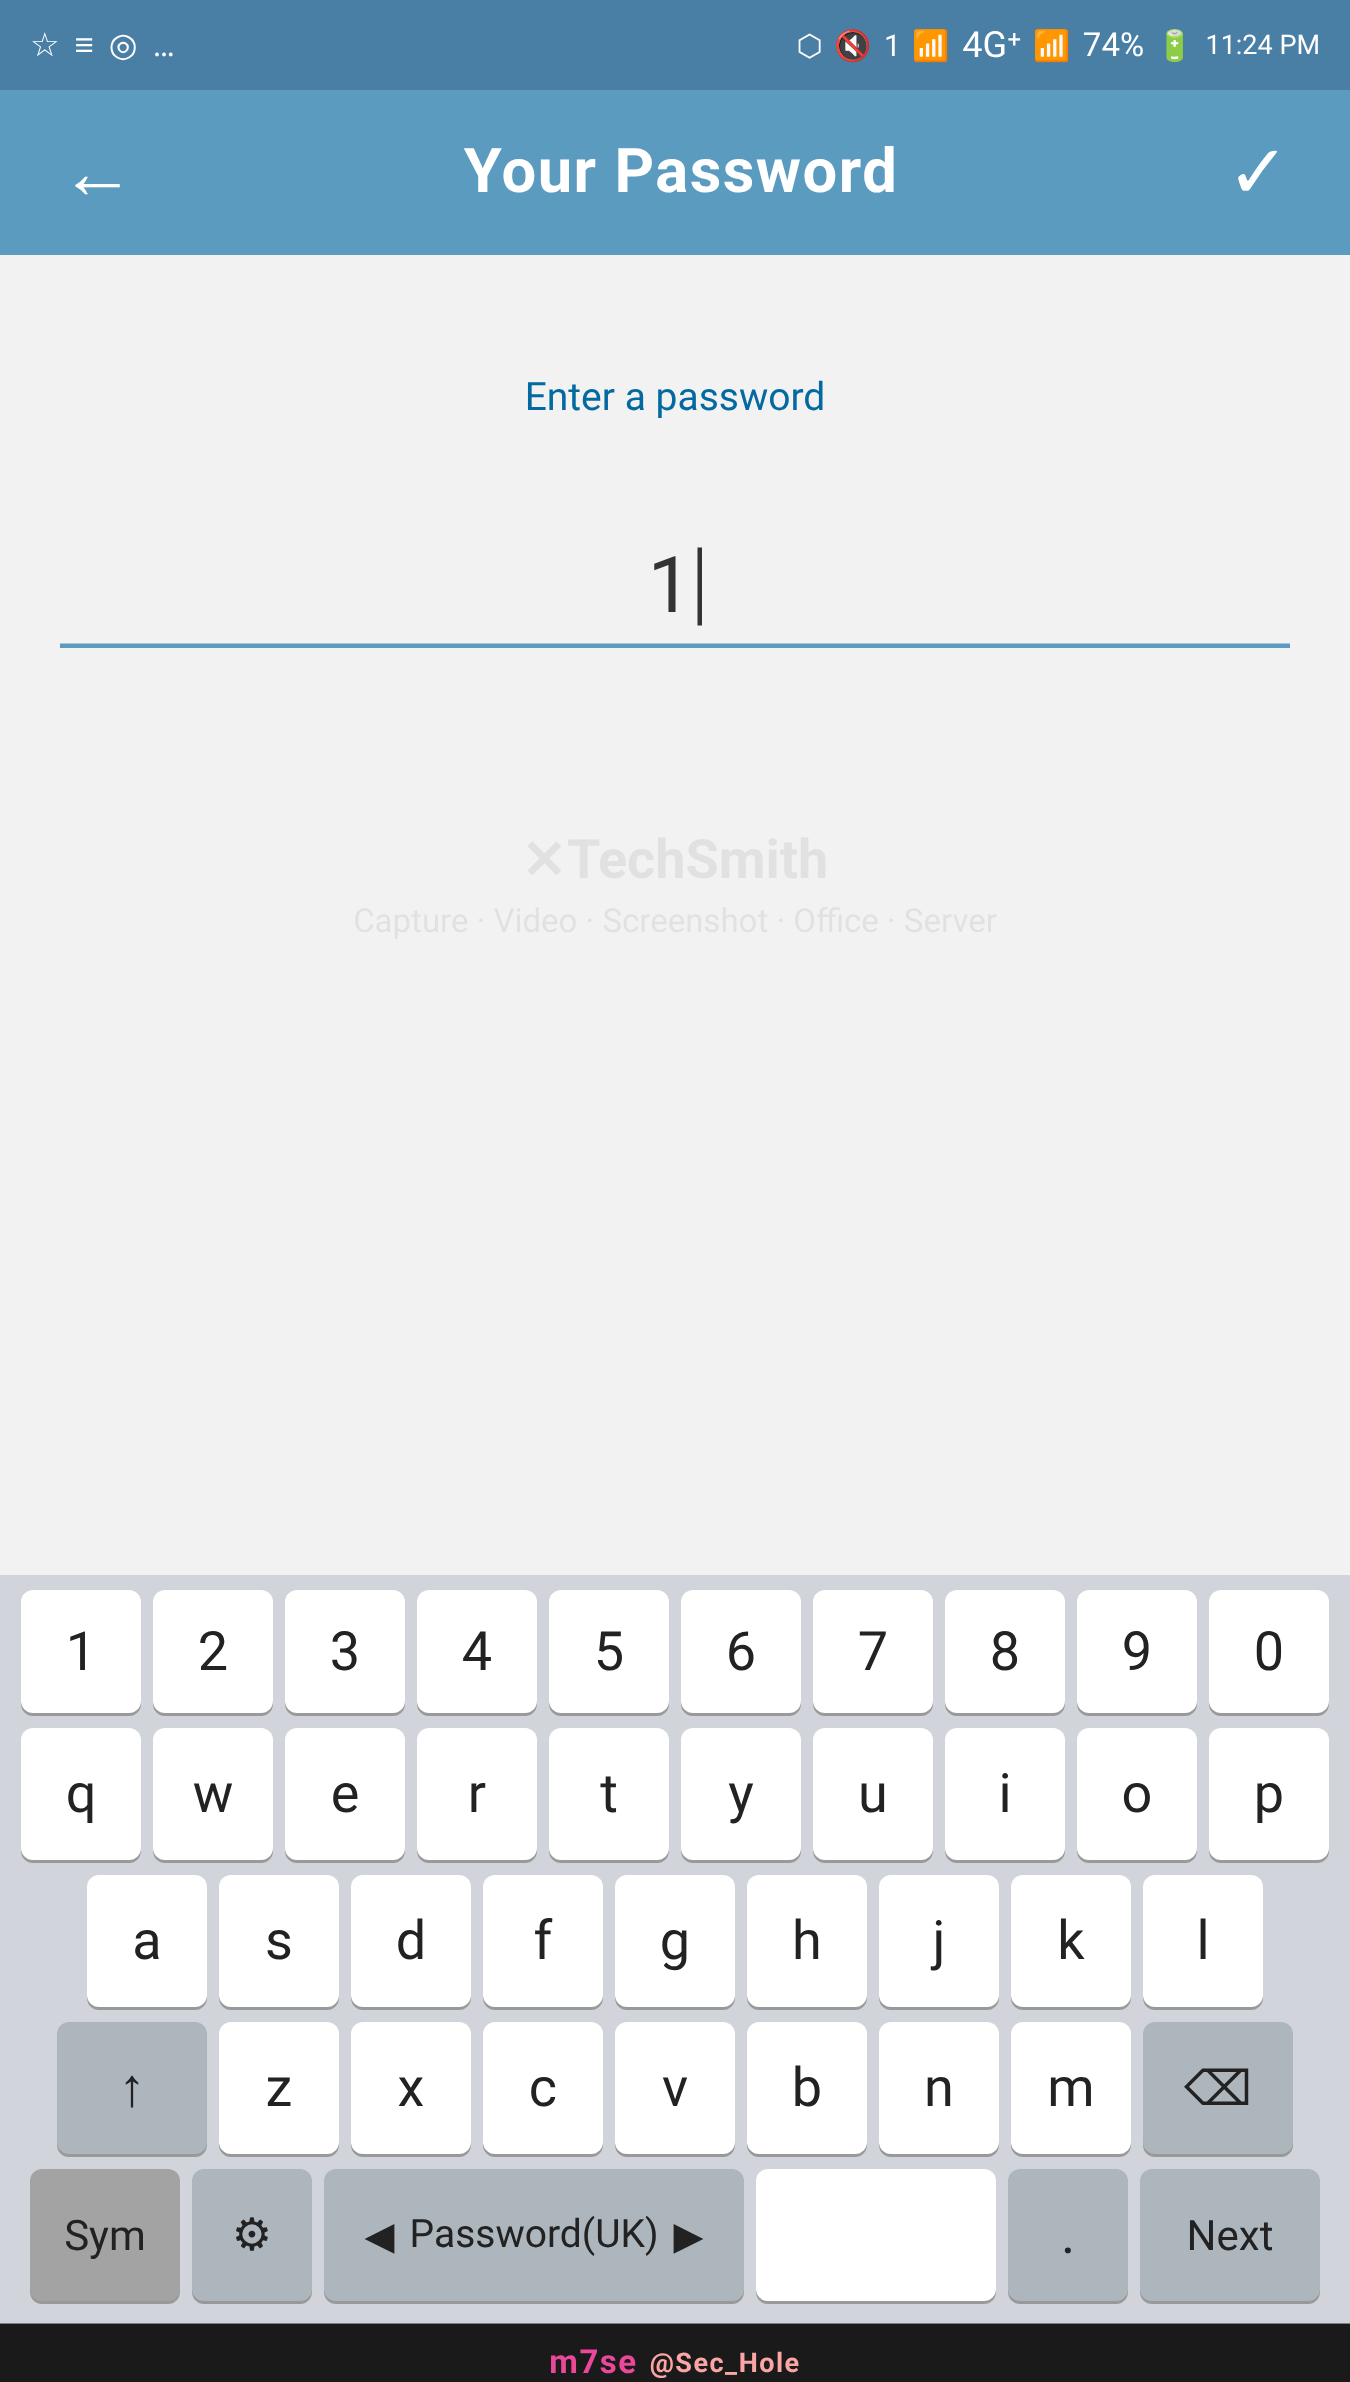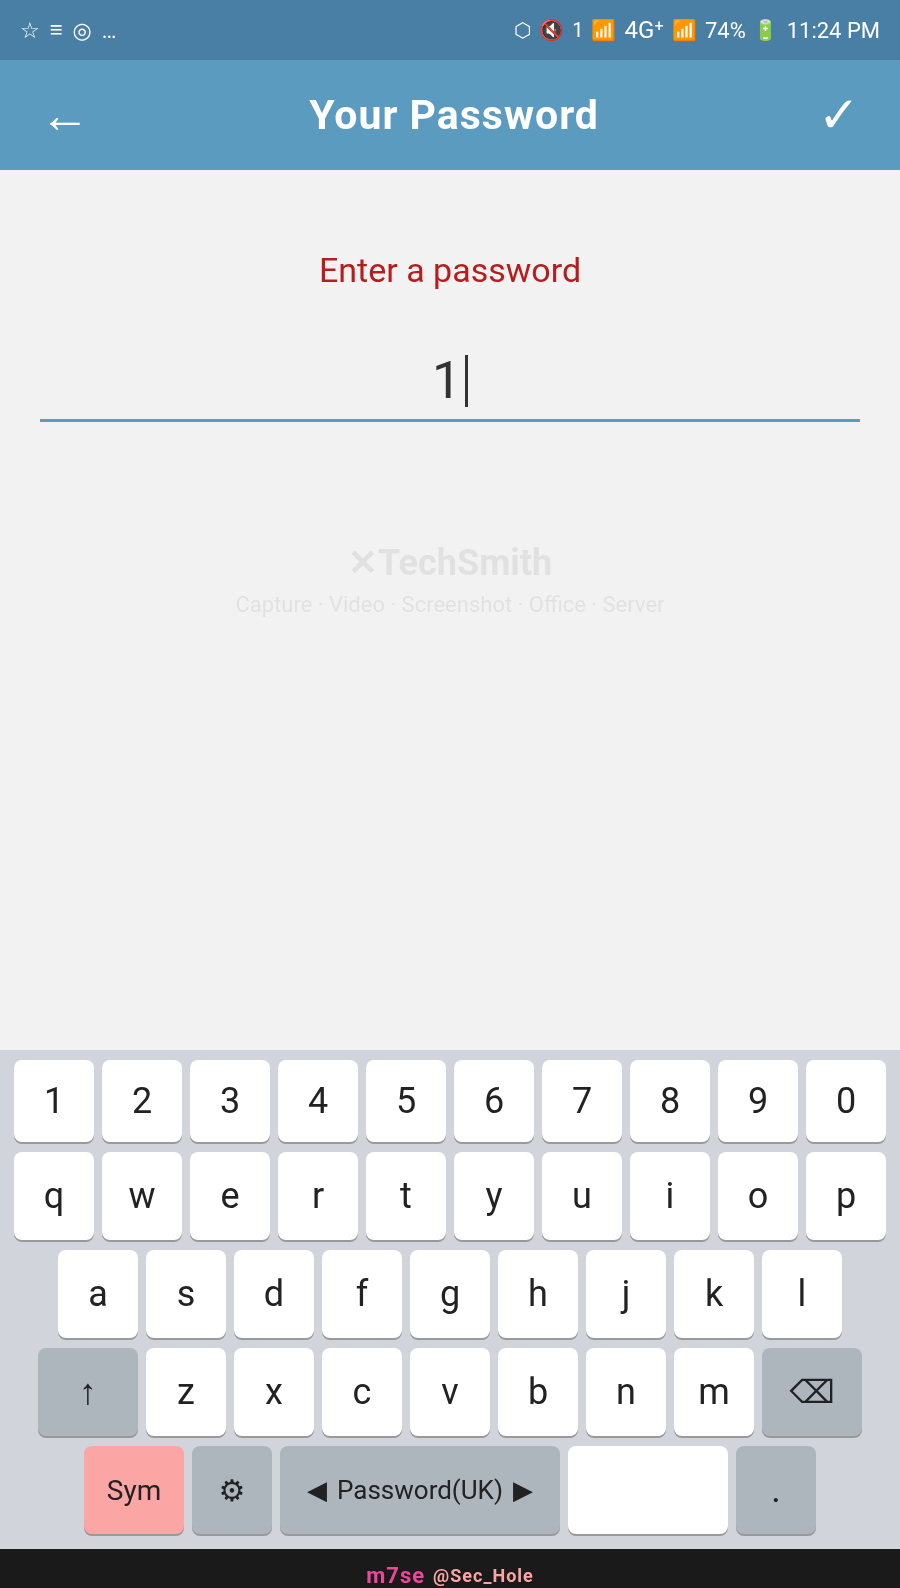--- a/index.html
+++ b/index.html
@@ -68,23 +68,23 @@
       width: 100%;
       height: 880px;
       background: #f2f2f2;
       display: flex;
       flex-direction: column;
       align-items: center;
       padding-top: 80px;
     }
 
     .password-placeholder {
-      font-size: 34px;
-      color: #b91c1c;
-      margin-bottom: 60px;
+      font-size: 26px;
+      color: #0369a1;
+      margin-bottom: 80px;
     }
 
     .password-input-wrapper {
       width: 820px;
       border-bottom: 3px solid #5b9bbf;
       display: flex;
       align-items: center;
       justify-content: center;
       padding-bottom: 8px;
       position: relative;
@@ -183,21 +183,21 @@
 
     .key-backspace {
       width: 100px;
       height: 88px;
       background: #adb5bd;
     }
 
     .key-sym {
       width: 100px;
       height: 88px;
-      background: #fca5a5;
+      background: #a3a3a3;
       font-size: 28px;
     }
 
     .key-settings {
       width: 80px;
       height: 88px;
       background: #adb5bd;
       font-size: 30px;
     }
 
@@ -267,21 +267,21 @@
   </div>
   <div class="status-right">
     <span style="font-size:20px">⬡</span>
     <span style="font-size:20px">🔇</span>
     <span style="font-size:20px">1</span>
     <span style="font-size:20px">📶</span>
     <span style="font-size:24px">4G⁺</span>
     <span style="font-size:20px">📶</span>
     <span style="font-size:22px">74%</span>
     <span style="font-size:20px">🔋</span>
-    <span style="font-size:22px">11:24 PM</span>
+    <span style="font-size:18px">11:24 PM</span>
   </div>
 </div>
 
 <div class="top-bar">
   <span class="top-bar-icon">←</span>
   <span class="top-bar-title">Your Password</span>
   <span class="top-bar-icon">✓</span>
 </div>
 
 <div class="content-area">
@@ -352,19 +352,20 @@
   <div class="keyboard-row">
     <div class="key key-sym">Sym</div>
     <div class="key key-settings">⚙</div>
     <div class="key key-language">
       <span>◀</span>
       <span>Password(UK)</span>
       <span>▶</span>
     </div>
     <div class="key key-space"></div>
     <div class="key key-period">.</div>
+    <div class="key key-next">Next</div>
   </div>
 </div>
 
 <div class="bottom-bar">
   <span>m7se</span>
   <span class="handle">@Sec_Hole</span>
 </div>
 
 </body></html>

